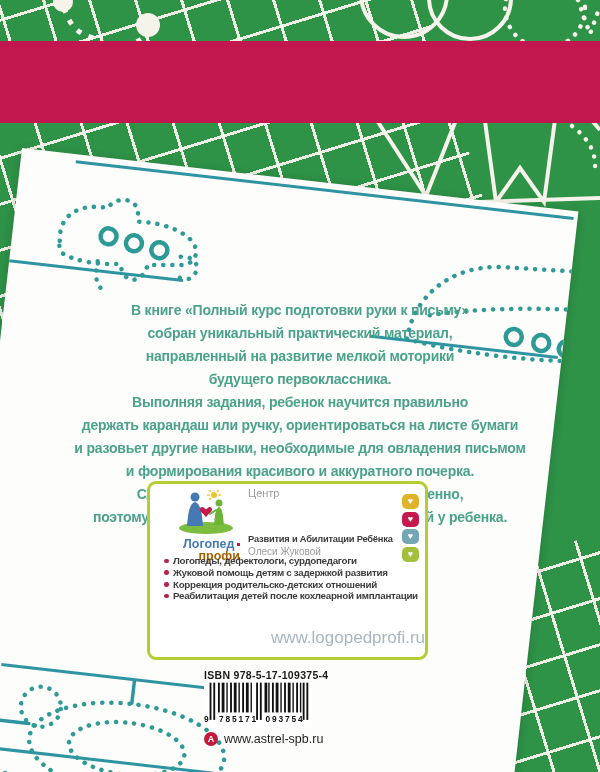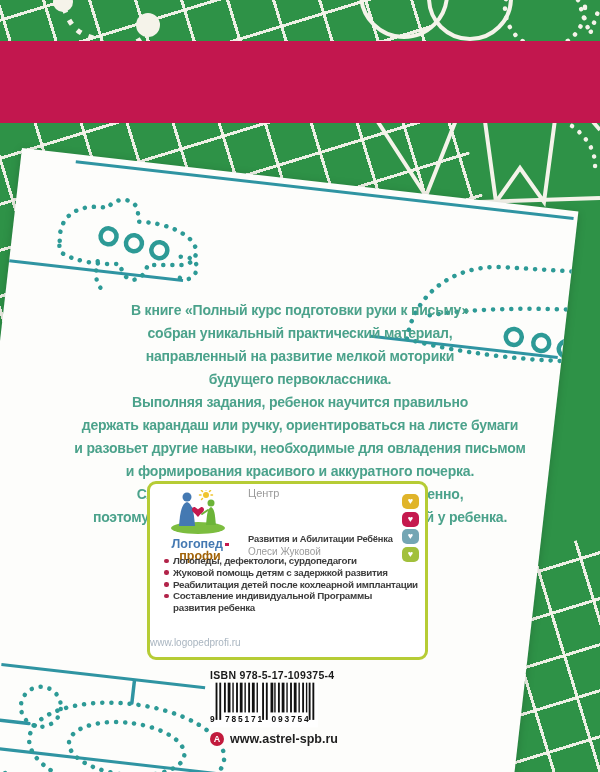--- a/index.html
+++ b/index.html
@@ -40,49 +40,49 @@
   
   .blurb{position:absolute;left:20px;top:299px;width:560px;z-index:5;
          text-align:center;white-space:pre-line;
          font-size:14px;font-weight:bold;letter-spacing:-0.2px;
          line-height:23px;color:#4ba28b;}
 
   
   .card{position:absolute;left:147px;top:481px;width:281px;height:179px;z-index:5;
         background:#fff;border:3px solid #b6cc35;border-radius:9px;box-sizing:border-box;
         overflow:hidden;}
-  .logo{position:absolute;left:10px;top:6px;width:80px;text-align:center;}
+  .logo{position:absolute;left:10px;top:6px;width:80px;text-align:right;}
   .logo-line1{font-size:12.5px;font-weight:bold;color:#4479b2;line-height:12px;}
   .logo-dot{display:inline-block;width:3.5px;height:3.5px;background:#c5194e;margin-left:2px;vertical-align:middle;}
   .logo-line2{font-size:12.5px;font-weight:bold;color:#a16207;line-height:12px;}
   .card-head{position:absolute;left:98px;top:3px;}
   .head-center{font-size:11px;color:#9b9b9b;line-height:13px;}
   .head-bold{font-size:9.3px;font-weight:bold;color:#3c3c3c;line-height:12px;letter-spacing:-0.2px;margin-top:33px;}
   .head-name{font-size:10px;color:#9b9b9b;line-height:13px;}
   .bubbles{position:absolute;right:6px;top:10px;display:flex;flex-direction:column;gap:2.5px;}
   .bubble{width:17px;height:15px;border-radius:5px;display:flex;align-items:center;justify-content:center;}
   .bubble .heart{color:#fff;font-size:9px;line-height:9px;}
   .services{position:absolute;left:12px;top:71px;width:254px;margin:0;padding:0;list-style:none;}
   .services li{position:relative;padding-left:11px;font-size:9.8px;font-weight:bold;color:#3d3d3d;
                letter-spacing:-0.3px;line-height:11.8px;white-space:nowrap;}
   .services li.wrap{white-space:normal;}
   .bullet{position:absolute;left:2px;top:3.5px;width:4.5px;height:4.5px;border-radius:50%;background:#b22349;}
-  .site{position:absolute;left:0;bottom:9px;width:100%;text-align:left;
-        font-size:10px;color:#a9b5c0;text-decoration:none;display:block;}
-
-  
-  .isbn-block{position:absolute;left:210px;top:669px;width:190px;z-index:5;}
+  .site{position:absolute;left:0;bottom:9px;width:100%;text-align:right;
+        font-size:17px;color:#a9b5c0;text-decoration:none;display:block;}
+
+  
+  .isbn-block{position:absolute;left:204px;top:669px;width:190px;z-index:5;}
   .isbn-label{font-size:10.5px;font-weight:bold;letter-spacing:0.3px;color:#1a1a1a;}
   .barcode{display:block;margin-top:1px;}
   .bar{fill:#111;}
   .bartxt{font-family:"Liberation Sans",sans-serif;font-size:9px;font-weight:bold;fill:#111;}
   .publisher{display:flex;align-items:center;gap:6px;margin-top:4px;}
   .ast-icon{width:14px;height:14px;border-radius:50%;background:#c21a3c;color:#fff;
             font-size:9px;font-weight:bold;text-align:center;line-height:14px;flex:0 0 auto;}
-  .pub-link{font-size:12.5px;font-weight:bold;color:#1f1f1f;text-decoration:none;}
+  .pub-link{font-size:12.5px;font-weight:normal;color:#1f1f1f;text-decoration:none;}
 </style>
 </head>
 <body>
 
 <div class="stage">
 
   <div class="grid grid-tl"></div>
   <div class="grid grid-br"></div>
 
   <svg class="decor" width="600" height="772" viewBox="0 0 600 772">
@@ -192,22 +192,22 @@
           <span class="heart">♥</span>
         </span>
       <span class="bubble" style="background-color: rgb(162, 192, 60);">
           <span class="heart">♥</span>
         </span>
     </div>
 
     <ul class="services">
       <li><span class="bullet"></span><span>Логопеды, дефектологи, сурдопедагоги</span></li>
       <li><span class="bullet"></span><span>Жуковой помощь детям с задержкой развития</span></li>
+      <li><span class="bullet"></span><span>Коррекция родительско-детских отношений</span></li>
       <li><span class="bullet"></span><span>Реабилитация детей после кохлеарной имплантации</span></li>
-      <li class="wrap"><span class="bullet"></span><span>Составление индивидуальной Программы развития ребенка</span></li>
     </ul>
 
     <a class="site" href="#">www.logopedprofi.ru</a>
   </div>
 
   <div class="isbn-block">
     <div class="isbn-label">ISBN 978-5-17-109375-4</div>
     <svg class="barcode" width="108" height="46" viewBox="0 0 116 48">
       <rect x="0" y="0" width="116" height="48" fill="#fff"></rect>
       <g class="bar">

